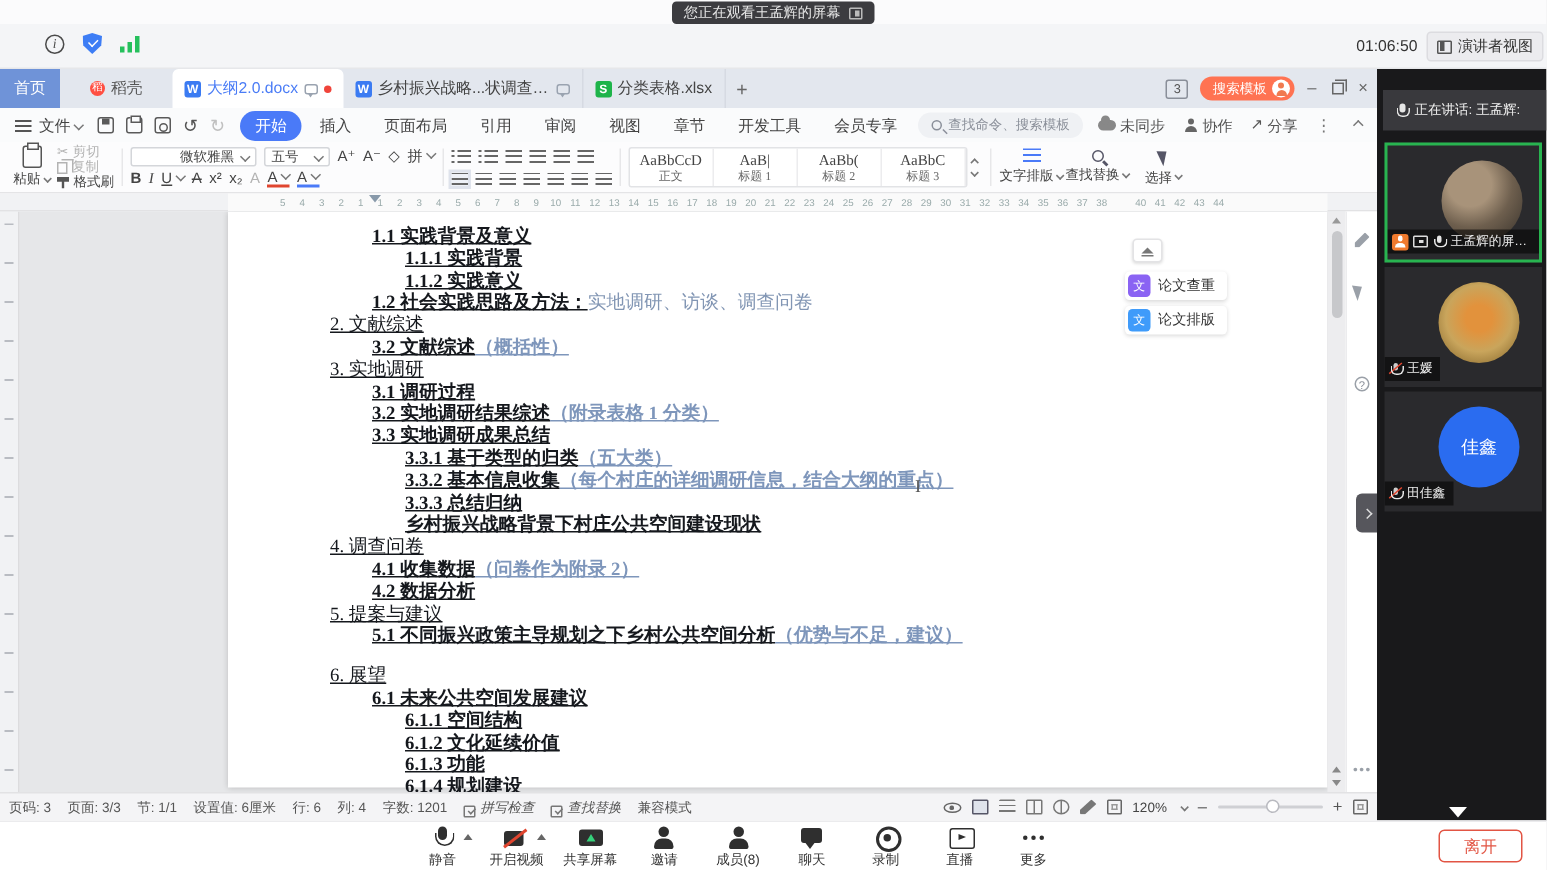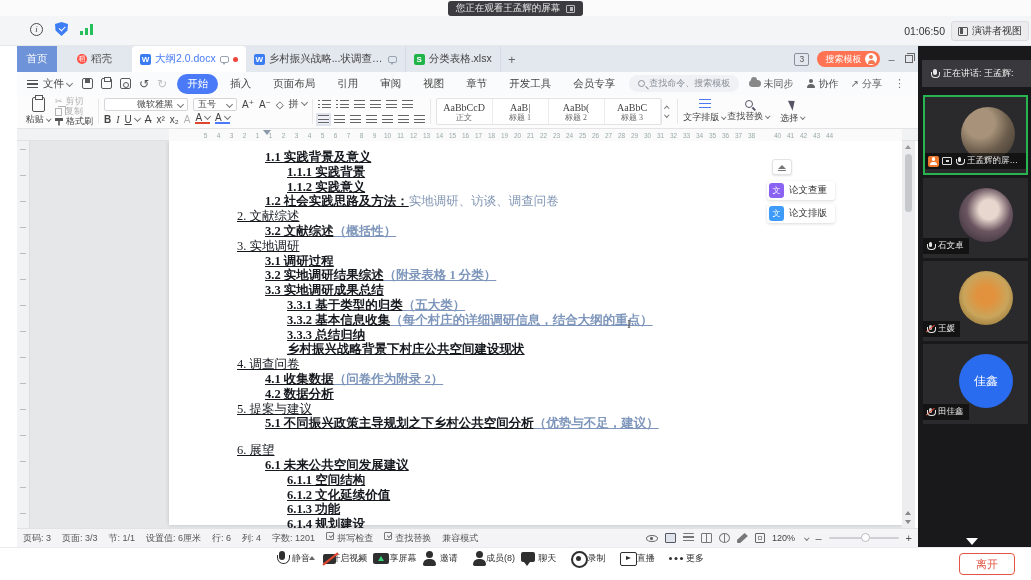--- a/index.html
+++ b/index.html
@@ -21,21 +21,21 @@
   .signal-ic { left:80px; top:8px; width:14px; height:11px;
     background:linear-gradient(#25c05c,#25c05c) 0 100%/3px 4px no-repeat,
                linear-gradient(#25c05c,#25c05c) 5px 100%/3px 7px no-repeat,
                linear-gradient(#25c05c,#25c05c) 10px 100%/3px 11px no-repeat; }
   .timer { right:86px; top:9px; font-size:10.5px; color:#333; }
   .view-btn { right:2px; top:5px; height:20px; background:#ececef; border:1px solid #dcdce0; border-radius:3px; display:flex; align-items:center; gap:4px; padding:0 6px; font-size:10px; color:#333; }
   .view-ic { width:10px; height:9px; border:1.2px solid #555; border-radius:1px; position:relative; }
   .view-ic::after { content:""; position:absolute; left:0.5px; top:0.5px; width:3px; height:6px; background:#555; }
 
   
-  .wps { left:17px; top:46px; width:918px; height:501px; background:#fff; }
+  .wps { left:0; top:46px; width:918px; height:501px; background:#fff; }
   
   .wps-tabbar { position:absolute; left:0; top:0; width:918px; height:26px; background:#e3e7ee; display:flex; align-items:flex-end; }
   .home-tab { width:40px; height:26px; background:#6f93d8; color:#fff; font-size:10.5px; display:flex; align-items:center; justify-content:center; }
   .docer-tab { height:26px; display:flex; align-items:center; gap:4px; padding:0 20px; font-size:10.5px; color:#555; }
   .docer-dot { width:10px; height:10px; border-radius:50%; background:#ff4f42; color:#fff; font-size:7px; text-align:center; line-height:10px; }
   .doc-tab { height:26px; max-width:160px; display:flex; align-items:center; gap:4px; padding:0 8px; font-size:10.5px; color:#444; border-right:1px solid #d6dae2; }
   .doc-tab[data-active="true"] { background:#fff; color:#4a7cf6; border-radius:4px 4px 0 0; border-right:none; }
   .ficon { width:11px; height:11px; border-radius:2px; color:#fff; font-size:8px; font-weight:bold; text-align:center; line-height:11px; flex:0 0 auto; }
   .doc-tab[data-type="word"] .ficon { background:#3b7bf2; }
   .doc-tab[data-type="excel"] .ficon { background:#1eb44a; }
@@ -160,21 +160,21 @@
   .pen-ic { top:14px; background:#9aa0a8; clip-path:polygon(70% 0,100% 30%,30% 100%,0 100%,0 70%); }
   .cursor-ic { top:48px; border-left:6px solid #9aa0a8; border-top:3px solid transparent; border-bottom:8px solid transparent; width:0; height:0; transform:rotate(-20deg); }
   .help-ic { top:110px; border:1.2px solid #9aa0a8; border-radius:50%; font-size:7.5px; text-align:center; line-height:9px; }
   .panel-tab { position:absolute; left:6px; top:188px; width:15px; height:26px; background:#56565c; border-radius:4px 0 0 4px; display:flex; align-items:center; justify-content:center; }
   .panel-tab .cv { border-color:#ddd; margin:0; transform:rotate(-45deg); }
   .mt-dots { position:absolute; left:4px; bottom:10px; color:#9aa0a8; font-size:9px; letter-spacing:1px; }
 
   
   .statusbar { position:absolute; left:0; top:482px; width:918px; height:19px; background:#f4f4f6; border-top:1px solid #e2e2e4; display:flex; align-items:center; font-size:9px; color:#555; padding:0 6px; }
   .st-item { margin-right:11px; white-space:nowrap; }
-  .st-check { display:flex; align-items:flex-start; gap:3px; margin-right:11px; }
+  .st-check { display:flex; align-items:flex-end; gap:3px; margin-right:11px;font-style:italic; }
   .chk-ic { width:8px; height:8px; border:1px solid #777; border-radius:1px; position:relative; }
   .chk-ic::after { content:""; position:absolute; left:1.5px; top:1.5px; width:3.5px; height:1.6px; border-left:1px solid #777; border-bottom:1px solid #777; transform:rotate(-45deg); }
   .st-right { margin-left:auto; display:flex; align-items:center; gap:7px; }
   .eye-ic { width:12px; height:7px; border:1.1px solid #666; border-radius:50%; position:relative; }
   .eye-ic::after { content:""; position:absolute; left:3.5px; top:1.5px; width:2.5px; height:2.5px; border-radius:50%; background:#666; }
   .vw { width:11px; height:10px; border:1.1px solid #777; border-radius:1px; position:relative; }
   .vw.sel { background:#dfe3ec; border-color:#556; }
   .vw.lines { border:none; background:repeating-linear-gradient(to bottom,#777 0 1.2px,transparent 1.2px 3.4px); }
   .vw.cols::after { content:""; position:absolute; left:4px; top:0; bottom:0; width:1.1px; background:#777; }
   .vw.globe { border-radius:50%; } .vw.globe::after { content:""; position:absolute; left:4px; top:0; bottom:0; width:1.1px; background:#777; }
@@ -182,21 +182,21 @@
   .fit-ic { width:10px; height:10px; border:1.1px solid #666; position:relative; border-radius:1px; }
   .fit-ic::after { content:""; position:absolute; left:2px; top:2px; right:2px; bottom:2px; border:1px dashed #999; }
   .slider { width:70px; height:2px; background:#cfd0d4; border-radius:1px; position:relative; }
   .slider-knob { position:absolute; left:32px; top:-4px; width:9px; height:9px; border-radius:50%; background:#fff; border:1px solid #b9bac0; }
   .zoomtxt { font-size:9px; color:#444; }
   .pm { font-size:11px; color:#555; }
 
   
   .bottombar { left:0; top:547px; width:1031px; height:33px; background:#fff; border-top:1px solid #ebebed; }
   .mtb { position:absolute; left:272px; top:2px; width:440px; display:flex; justify-content:space-between; }
-  .mtb-item { display:flex; flex-direction:row; align-items:center; width:46px; position:relative; }
+  .mtb-item { display:flex; flex-direction:column; align-items:center; width:46px; position:relative; }
   .mtb-item .lbl { font-size:9px; color:#333; margin-top:0px; white-space:nowrap; }
   .mtb-item[data-caret="true"]::after { content:""; position:absolute; right:3px; top:6px; border-left:3px solid transparent; border-right:3px solid transparent; border-bottom:4px solid #666; }
   .mi { position:relative; width:20px; height:17px; }
   .mi::before,.mi::after { content:""; position:absolute; }
   .mi[data-icon="mic"]::before { left:7px; top:1px; width:6px; height:9px; border-radius:3px; background:#2f2f2f; }
   .mi[data-icon="mic"]::after { left:4.5px; top:5px; width:11px; height:8px; border:1.6px solid #2f2f2f; border-top:none; border-radius:0 0 7px 7px; }
   .mi[data-icon="camera-off"]::before { left:2px; top:4px; width:13px; height:10px; background:#2f2f2f; border-radius:2px; }
   .mi[data-icon="camera-off"]::after { left:0px; top:8px; width:19px; height:2px; background:#e0452f; transform:rotate(-38deg); }
   .mi[data-icon="share-screen"]::before { left:2px; top:3px; width:16px; height:11px; background:#2f2f2f; border-radius:2px; }
   .mi[data-icon="share-screen"]::after { left:7px; top:6px; border-left:3px solid transparent; border-right:3px solid transparent; border-bottom:5px solid #35d07a; }
@@ -728,30 +728,20 @@
           <span></span>
         </span>
         <span class="t-label" data-name="participant-label">
           <span class="pb-person" data-name="host-badge-icon"></span>
           <span class="pb-screen" data-name="screen-share-icon"></span>
           <span class="pmic" data-name="participant-mic-icon"></span>
           <span class="t-name" data-name="participant-name">王孟辉的屏幕共享</span>
         </span>
       </div>
 
-      <div class="tile" data-name="participant-tile" data-active="false" data-muted="false" data-screen="false">
-        <span class="t-av" data-name="avatar" data-avatar="photo-anime">
-          <span></span>
-        </span>
-        <span class="t-label" data-name="participant-label">
-
-          <span class="pmic" data-name="participant-mic-icon"></span>
-          <span class="t-name" data-name="participant-name">石文卓</span>
-        </span>
-      </div>
 
 
       <div class="tile" data-name="participant-tile" data-active="false" data-muted="true" data-screen="false">
         <span class="t-av" data-name="avatar" data-avatar="photo-field">
           <span></span>
         </span>
         <span class="t-label" data-name="participant-label">
 
           <span class="pmic" data-name="participant-mic-icon">
             <i></i>

